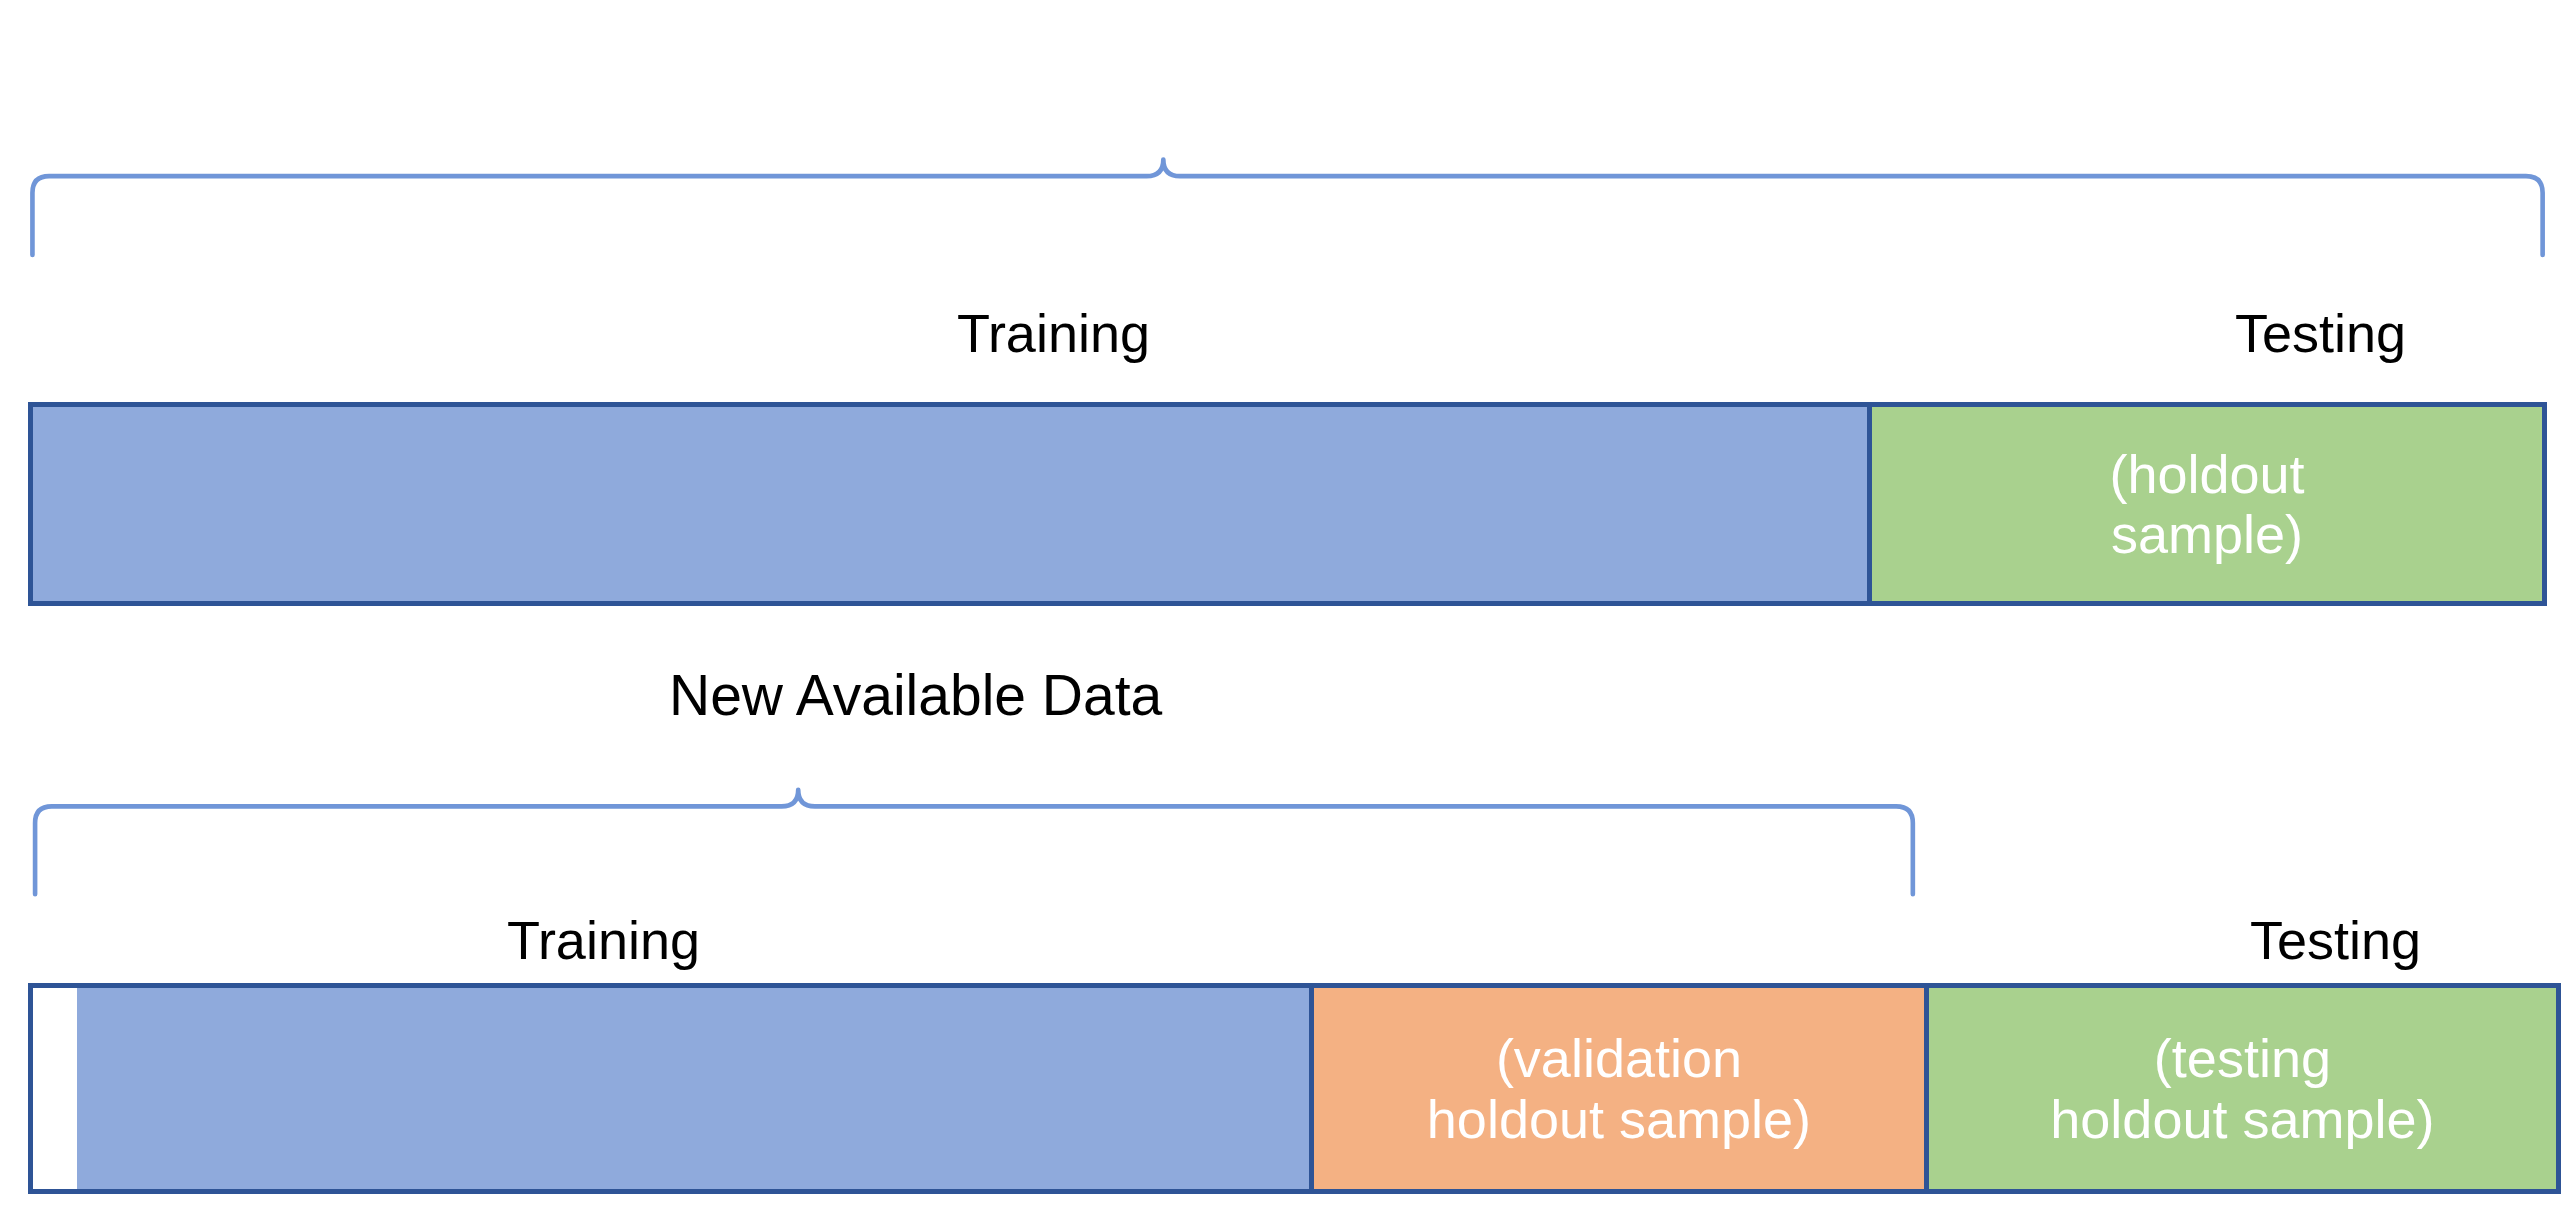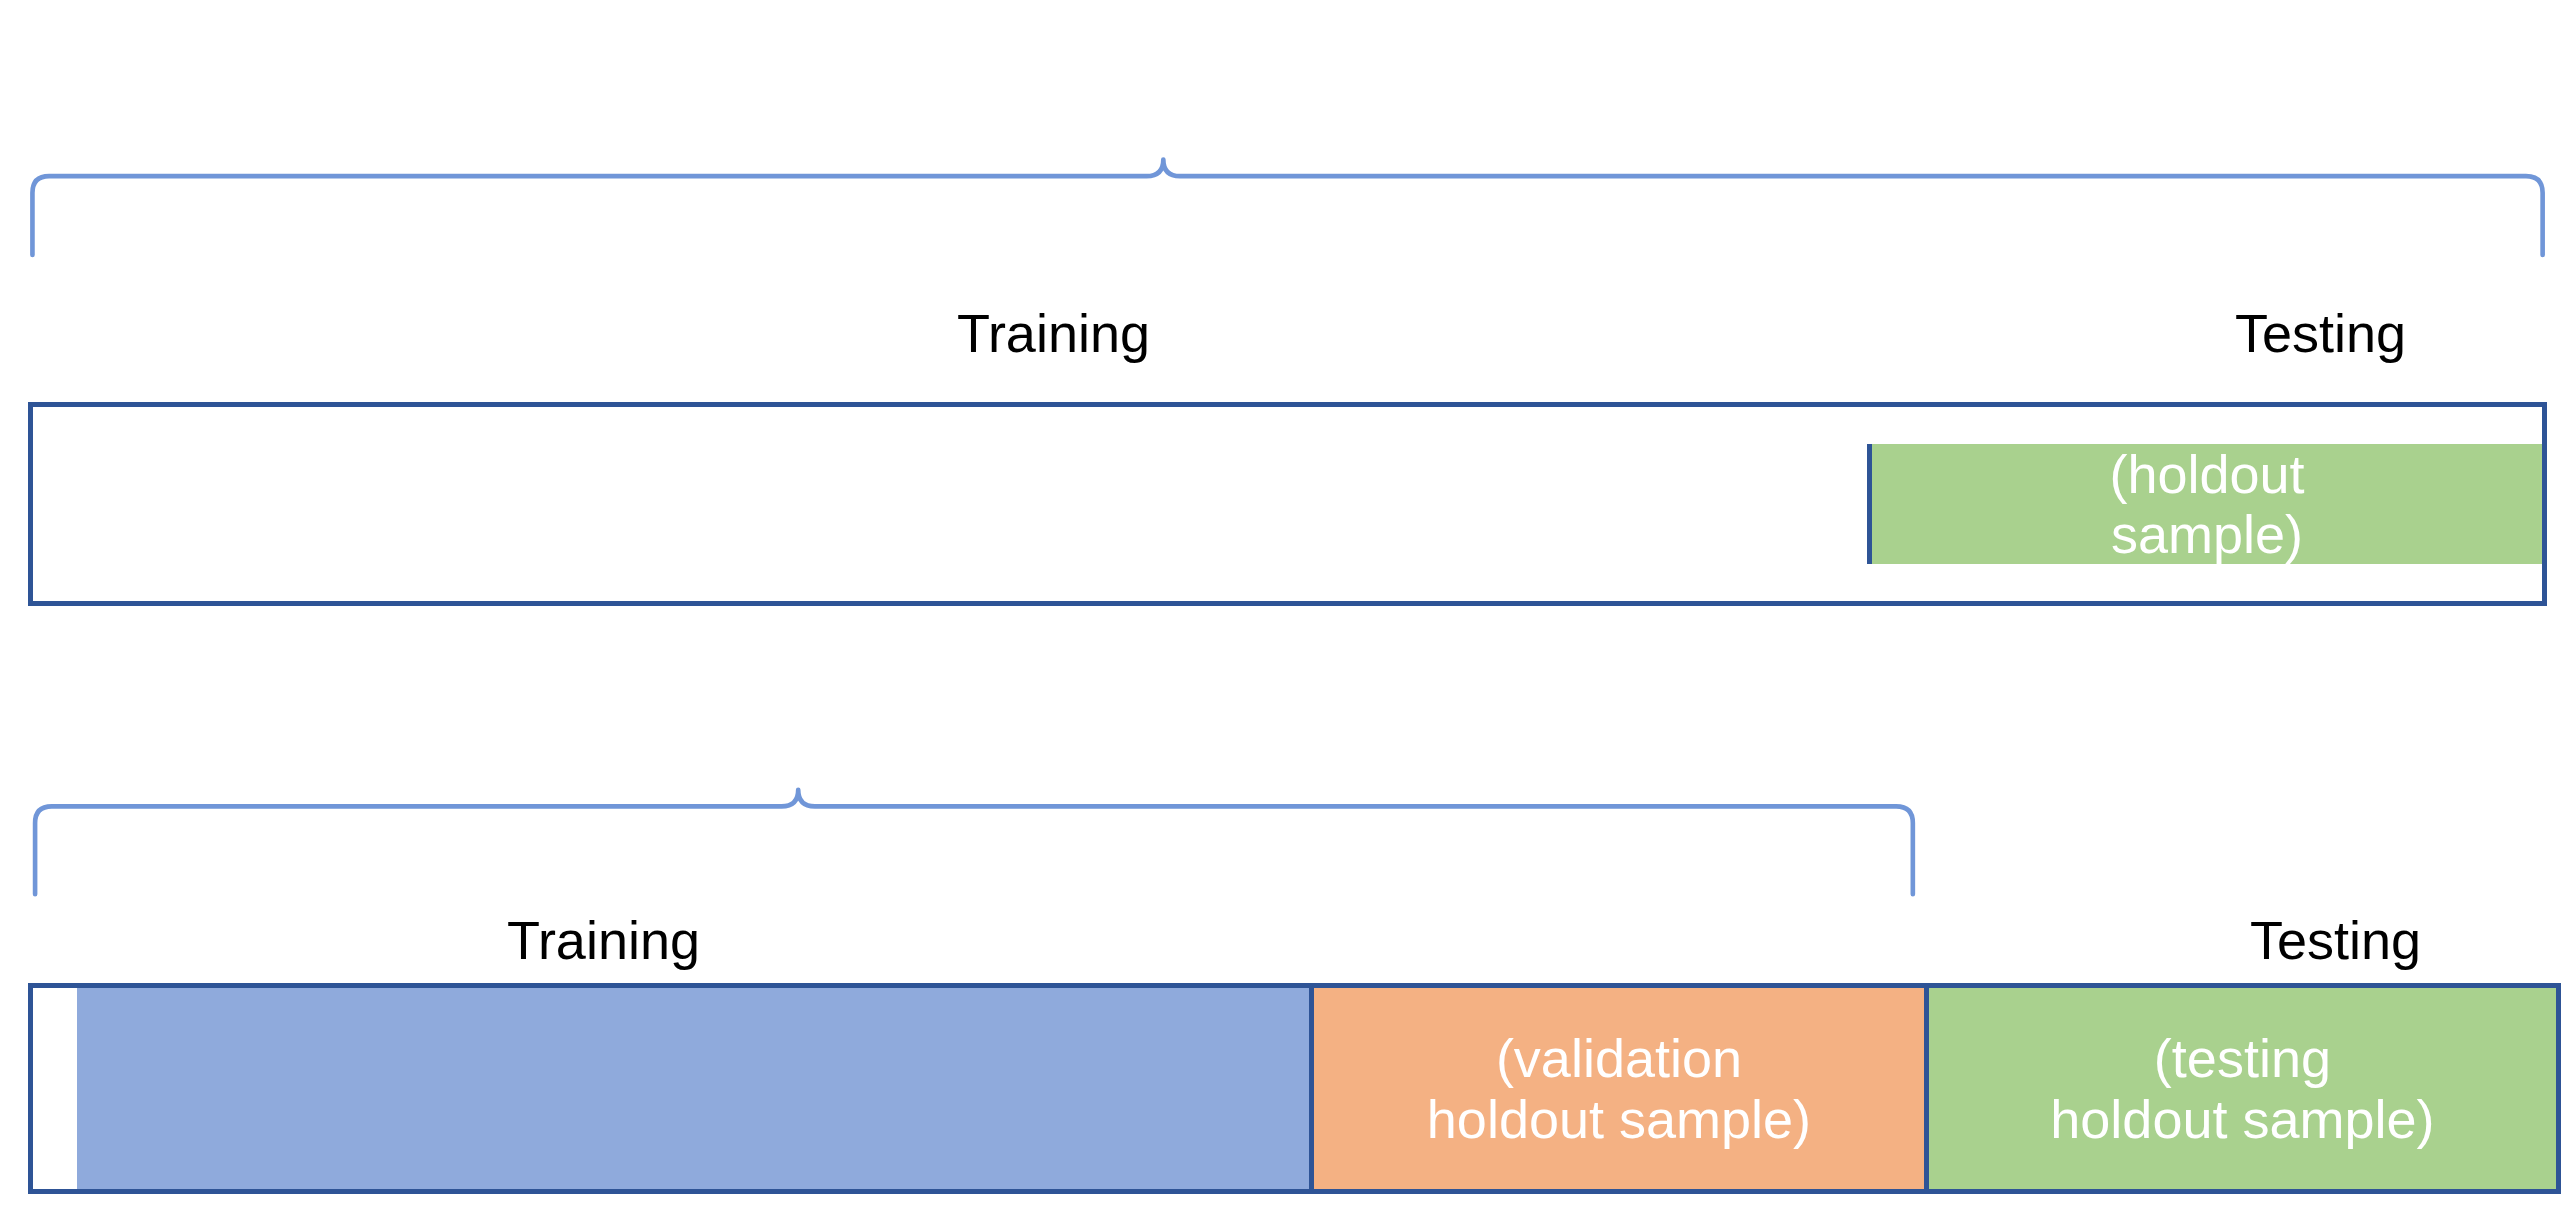--- a/index.html
+++ b/index.html
@@ -75,21 +75,20 @@
     display: flex;
     box-sizing: border-box;
     border: 5.6px solid #2E5496;
     background: #ffffff;
   }
   #bar-row-1 {
     left: 28px;
     top: 402px;
     width: 2519px;
     height: 204px;
-    align-items: center;
   }
   #bar-row-2 {
     left: 28px;
     top: 983px;
     width: 2533px;
     height: 211px;
     padding-left: 44px;
   }
   .segment {
     position: relative;
@@ -131,20 +130,21 @@
   <div class="bar" id="bar-row-1">
     <div class="segment seg-blue" style="flex: 0 0 73.1%;">
       <span class="seg-text"></span>
     </div>
     <div class="segment seg-green" style="flex: 1 1 auto;">
       <span class="seg-text">(holdout
 sample)</span>
     </div>
   </div>
 
+  <div class="section-title" id="title-new-available-data">New Available Data</div>
 
   <svg class="brace-svg" id="brace-new-available-data" width="2576" height="111" viewBox="0 0 2779 120">
     <path class="brace-path" d="M35,117 L35,40 Q35,22 53,22 L842,22 Q860,22 860,4 Q860,22 878,22 L2047,22 Q2065,22 2065,40 L2065,117"></path>
   </svg>
 
   <div class="segment-label" style="left: 329px; top: 913px; width: 371px;">Training</div>
 
 
   <div class="segment-label" style="left: 2050px; top: 913px; width: 371px;">Testing</div>
 

